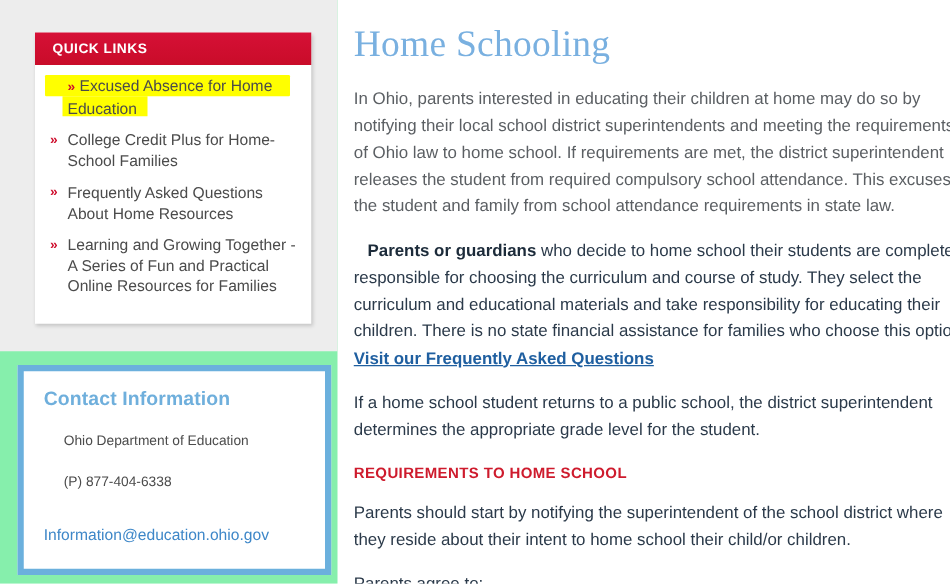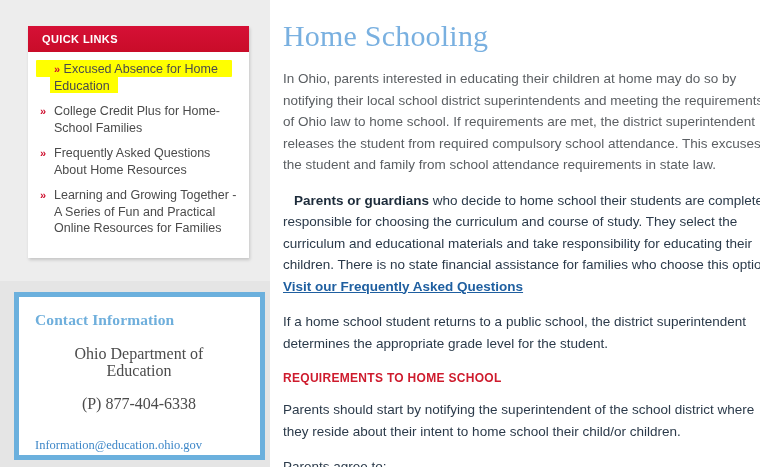--- a/index.html
+++ b/index.html
@@ -21,21 +21,21 @@
     overflow: hidden;
   }
 
   
   .sidebar {
     position: absolute;
     left: 0;
     top: 0;
     width: 270px;
     height: 467px;
-    background: #e5e5e5;
+    background: #86efac;
   }
   .sidebar-band {
     position: absolute;
     left: 0;
     top: 0;
     width: 270px;
     height: 281px;
     background: #ededed;
   }
 
@@ -125,42 +125,40 @@
     left: 14px;
     top: 292px;
     width: 251px;
     height: 168px;
     box-sizing: border-box;
     border: 5px solid #6bb0dd;
     background: #ffffff;
   }
   .contact-inner {
     padding: 14px 17px 0 16px;
-    font-family: Liberation Serif, serif;
   }
   .contact-title {
     color: #6fafdc;
     font-size: 15.5px;
     font-weight: bold;
     margin: 0 0 7px 0;
     letter-spacing: 0.1px;
   }
   .contact-sub {
     color: #ce1b2d;
     font-size: 11.5px;
     font-weight: bold;
     margin: 0 0 1px 0;
     letter-spacing: 0.2px;
   }
   .contact-line {
     color: #4b4b4b;
-    font-size: 16px;
+    font-size: 11px;
     line-height: 17px;
     margin: 16px;
-    text-align: center;
   }
   .contact-email {
     display: block;
     margin-top: 26px;
     color: #3e87c8;
     font-size: 12.5px;
     text-decoration: none;
   }
 
   

